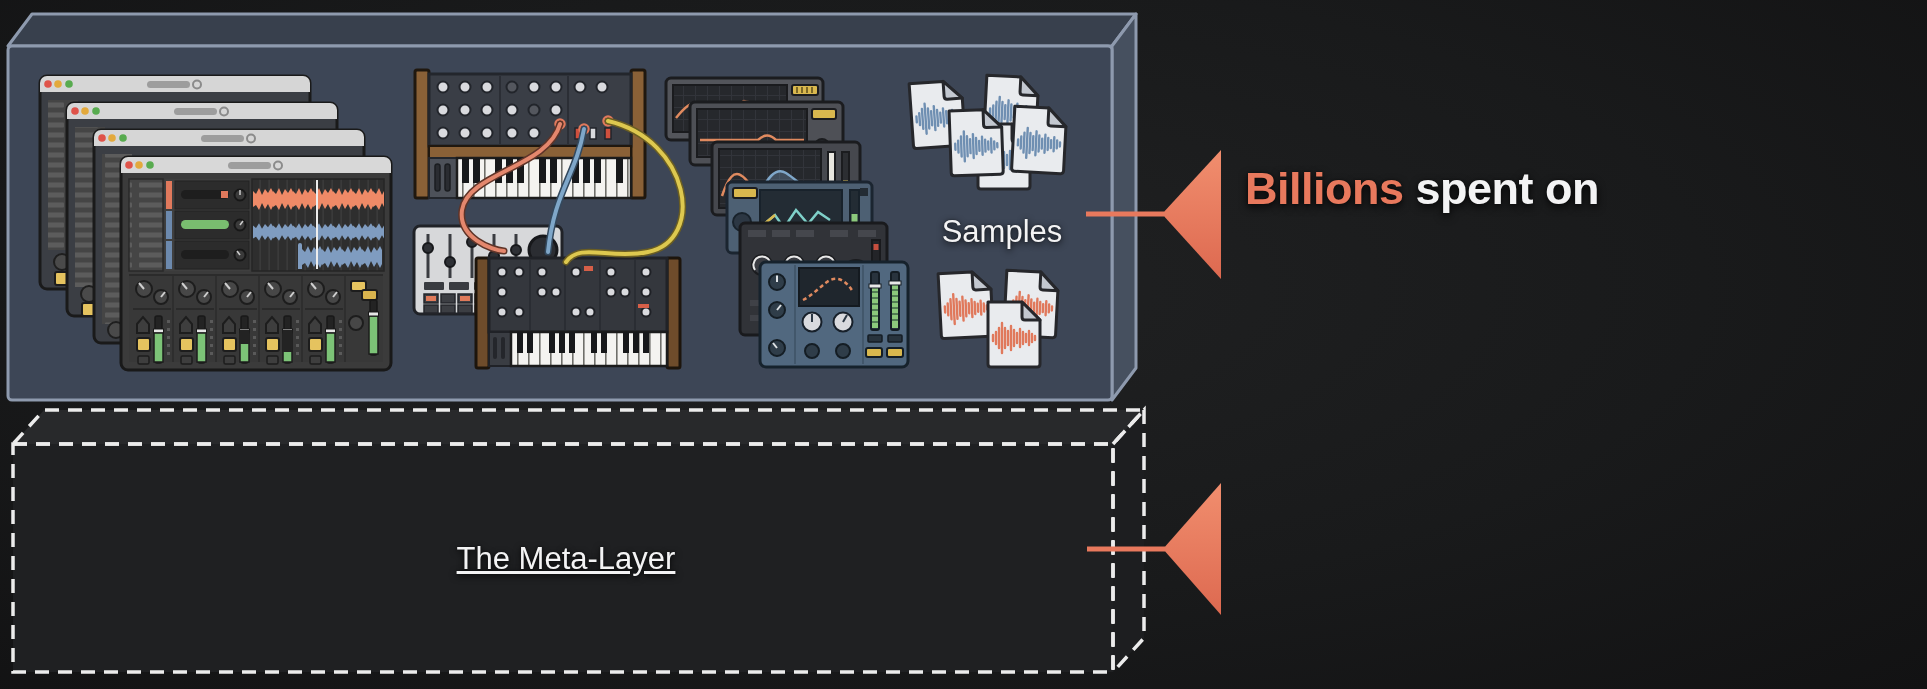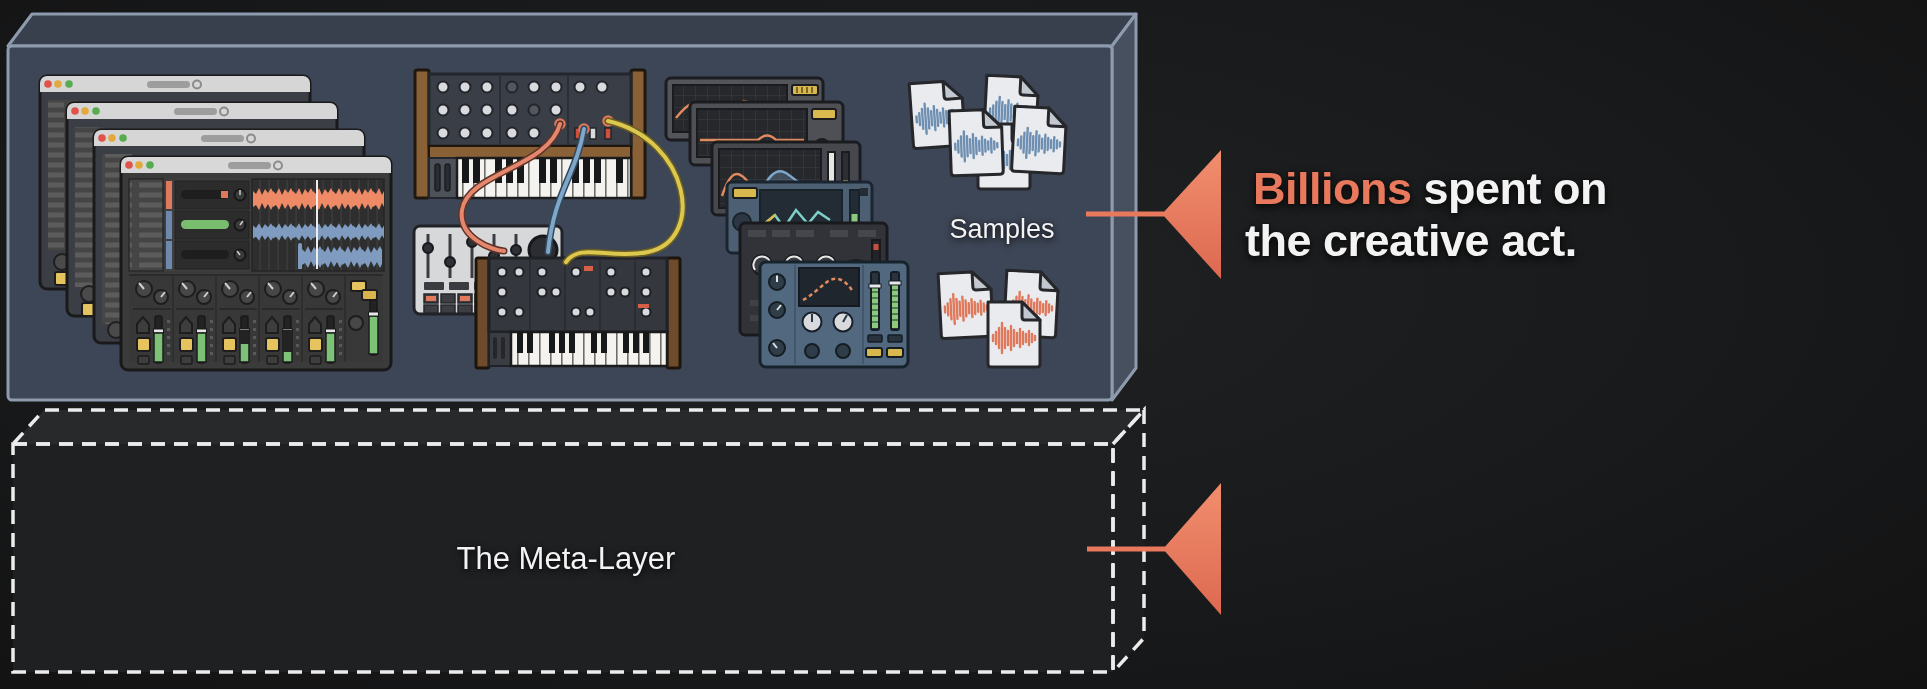--- a/index.html
+++ b/index.html
@@ -10,31 +10,31 @@
     position:relative;width:1927px;height:689px;overflow:hidden;
     background:radial-gradient(ellipse at 48% 42%, #202122 0%, var(--background) 55%, #121213 100%);
     font-family:"Liberation Sans","DejaVu Sans",sans-serif;
   }
   .scene-svg{position:absolute;left:0;top:0;}
   .label{
     position:absolute;color:var(--text-light);
     text-shadow:0 2px 7px rgba(0,0,0,.85),0 0 2px rgba(0,0,0,.5);
     white-space:nowrap;
   }
-  #samples-label{left:1002px;top:214px;transform:translateX(-50%);font-size:27px;text-align:right;}
-  #meta-layer-label{left:566px;top:541px;transform:translateX(-50%);font-size:31px;}
+  #samples-label{left:1002px;top:214px;transform:translateX(-50%);font-size:31px;text-align:right;}
+  #meta-layer-label{left:566px;top:541px;transform:translateX(-50%);font-size:31px;text-decoration:underline;}
   .callout-text{
     position:absolute;font-weight:700;font-size:45px;letter-spacing:-.5px;
     color:var(--text-light);
     text-shadow:0 3px 9px rgba(0,0,0,.85),0 0 2px rgba(0,0,0,.5);
     white-space:nowrap;
   }
   #callout-creative-text{left:1245px;top:163px;line-height:52px;}
   #callout-meta-text{left:1245px;top:491px;line-height:62px;}
-  .accent{color:var(--accent);margin-left:8px;}
+  .accent{color:var(--accent);}
 </style>
 </head>
 <body>
 
 <div class="stage">
 
 <svg class="scene-svg" width="1927" height="689" viewBox="0 0 1927 689">
   <defs>
     <pattern id="rows" width="34" height="10" patternUnits="userSpaceOnUse">
       <rect width="34" height="10" fill="#454545"></rect>
@@ -552,17 +552,16 @@
     <line x1="1087" y1="549" x2="1165" y2="549" stroke="var(--accent)" stroke-width="5"></line>
     <polygon points="1163,549 1221,483 1221,615" fill="url(#triGrad)"></polygon>
   </g>
 </svg>
 
 <div class="label" id="samples-label">Samples</div>
 <div class="label" id="meta-layer-label">The Meta-Layer</div>
 
 <div class="callout-text" id="callout-creative-text">
   <div><span class="accent">Billions</span><span> spent on</span></div>
-  <div>the creative act.</div>
 </div>
 
 
 </div>
 
 </body></html>

